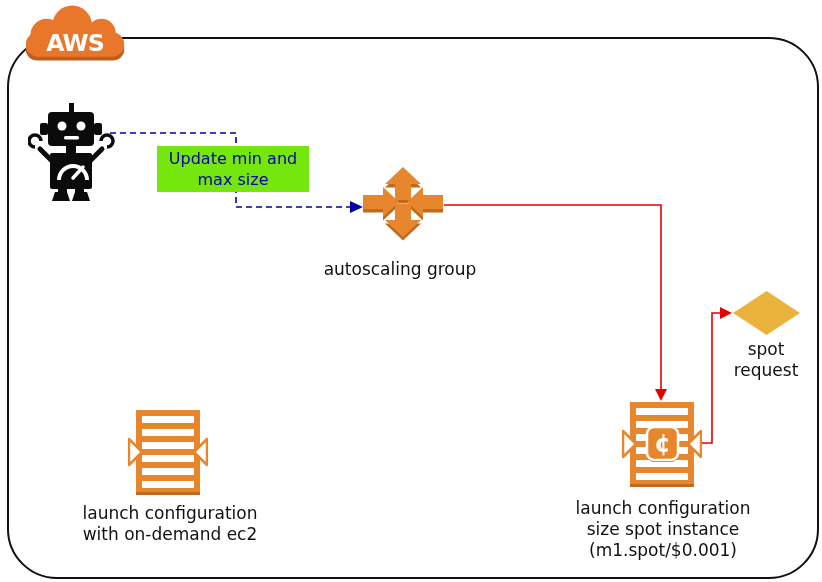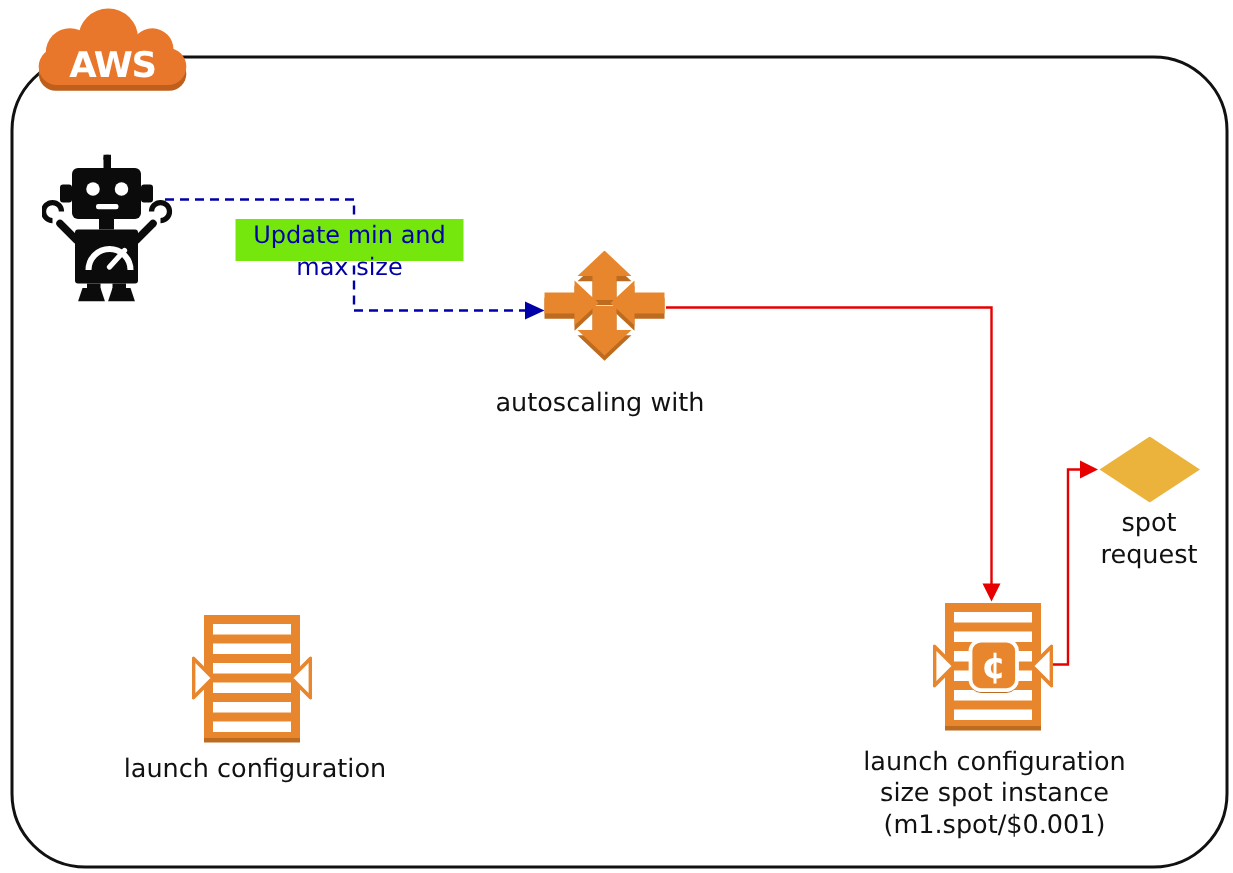--- a/index.html
+++ b/index.html
@@ -3,23 +3,23 @@
 <meta charset="utf-8">
 <style>
   html,body{margin:0;padding:0;background:#ffffff;}
   body{width:822px;height:582px;position:relative;overflow:hidden;
        font-family:"DejaVu Sans","Liberation Sans",sans-serif;}
   .abs{position:absolute;}
   #boundary{left:7px;top:37px;width:812px;height:542px;box-sizing:border-box;
             border:2px solid #111;border-radius:50px;background:#fff;}
   #connector-layer{left:0;top:0;width:822px;height:582px;pointer-events:none;}
   .node-label{color:#111;text-align:center;font-size:17px;line-height:21px;}
-  #edge-label{left:157px;top:146px;width:152px;height:28px;background:#76e70d;
+  #edge-label{left:157px;top:146px;width:152px;height:46px;background:#76e70d;
               color:#0000a8;font-size:16px;line-height:21px;text-align:center;
-              display:flex;flex-direction:column;justify-content:flex-start;}
+              display:flex;flex-direction:column;justify-content:center;}
   #asg-label{left:300px;top:259px;width:200px;}
   #spot-request-label{left:706px;top:339px;width:120px;}
   #lc-ondemand-label{left:55px;top:503px;width:230px;}
   #lc-spot-label{left:548px;top:498px;width:230px;}
   svg text{font-family:"DejaVu Sans","Liberation Sans",sans-serif;}
 </style>
 </head>
 <body>
 
 <div class="abs" id="boundary"></div>
@@ -91,38 +91,39 @@
     <polygon points="2,28 22,28 22,20 38,35 22,50 22,42 2,42"></polygon>
     <polygon points="82,28 62,28 62,20 46,35 62,50 62,42 82,42"></polygon>
   </g>
   <g fill="#e8862d">
     <polygon points="42,0 60,17 50,17 50,33 34,33 34,17 24,17"></polygon>
     <polygon points="42,70 24,53 34,53 34,37 50,37 50,53 60,53"></polygon>
     <polygon points="2,28 22,28 22,20 38,35 22,50 22,42 2,42"></polygon>
     <polygon points="82,28 62,28 62,20 46,35 62,50 62,42 82,42"></polygon>
   </g>
 </svg>
-<div class="abs node-label" id="asg-label">autoscaling with</div>
+<div class="abs node-label" id="asg-label">autoscaling group</div>
 
 <svg class="abs" style="left:128px;top:406px;width:80px;height:92px" viewBox="0 0 80 92" xmlns="http://www.w3.org/2000/svg">
   <rect x="8" y="83" width="64" height="6" fill="#bd6b1e"></rect>
   <rect x="8" y="4" width="64" height="82" fill="#e8862d"></rect>
   <g fill="#ffffff">
     <rect x="14" y="10" width="52" height="7"></rect>
     <rect x="14" y="23" width="52" height="7"></rect>
     <rect x="14" y="36" width="52" height="7"></rect>
     <rect x="14" y="49" width="52" height="7"></rect>
     <rect x="14" y="62" width="52" height="7"></rect>
     <rect x="14" y="75" width="52" height="7"></rect>
   </g>
   <polygon points="1,33 1,59 14,46" fill="#ffffff" stroke="#e8862d" stroke-width="2.5" stroke-linejoin="round"></polygon>
   <polygon points="79,33 79,59 66,46" fill="#ffffff" stroke="#e8862d" stroke-width="2.5" stroke-linejoin="round"></polygon>
 </svg>
 <div class="abs node-label" id="lc-ondemand-label">
   <div>launch configuration</div>
+  <div>with on-demand ec2</div>
 </div>
 
 <svg class="abs" style="left:622px;top:398px;width:80px;height:92px" viewBox="0 0 80 92" xmlns="http://www.w3.org/2000/svg">
   <rect x="8" y="83" width="64" height="6" fill="#bd6b1e"></rect>
   <rect x="8" y="4" width="64" height="82" fill="#e8862d"></rect>
   <g fill="#ffffff">
     <rect x="14" y="10" width="52" height="7"></rect>
     <rect x="14" y="23" width="52" height="7"></rect>
     <rect x="14" y="36" width="52" height="7"></rect>
     <rect x="14" y="49" width="52" height="7"></rect>

